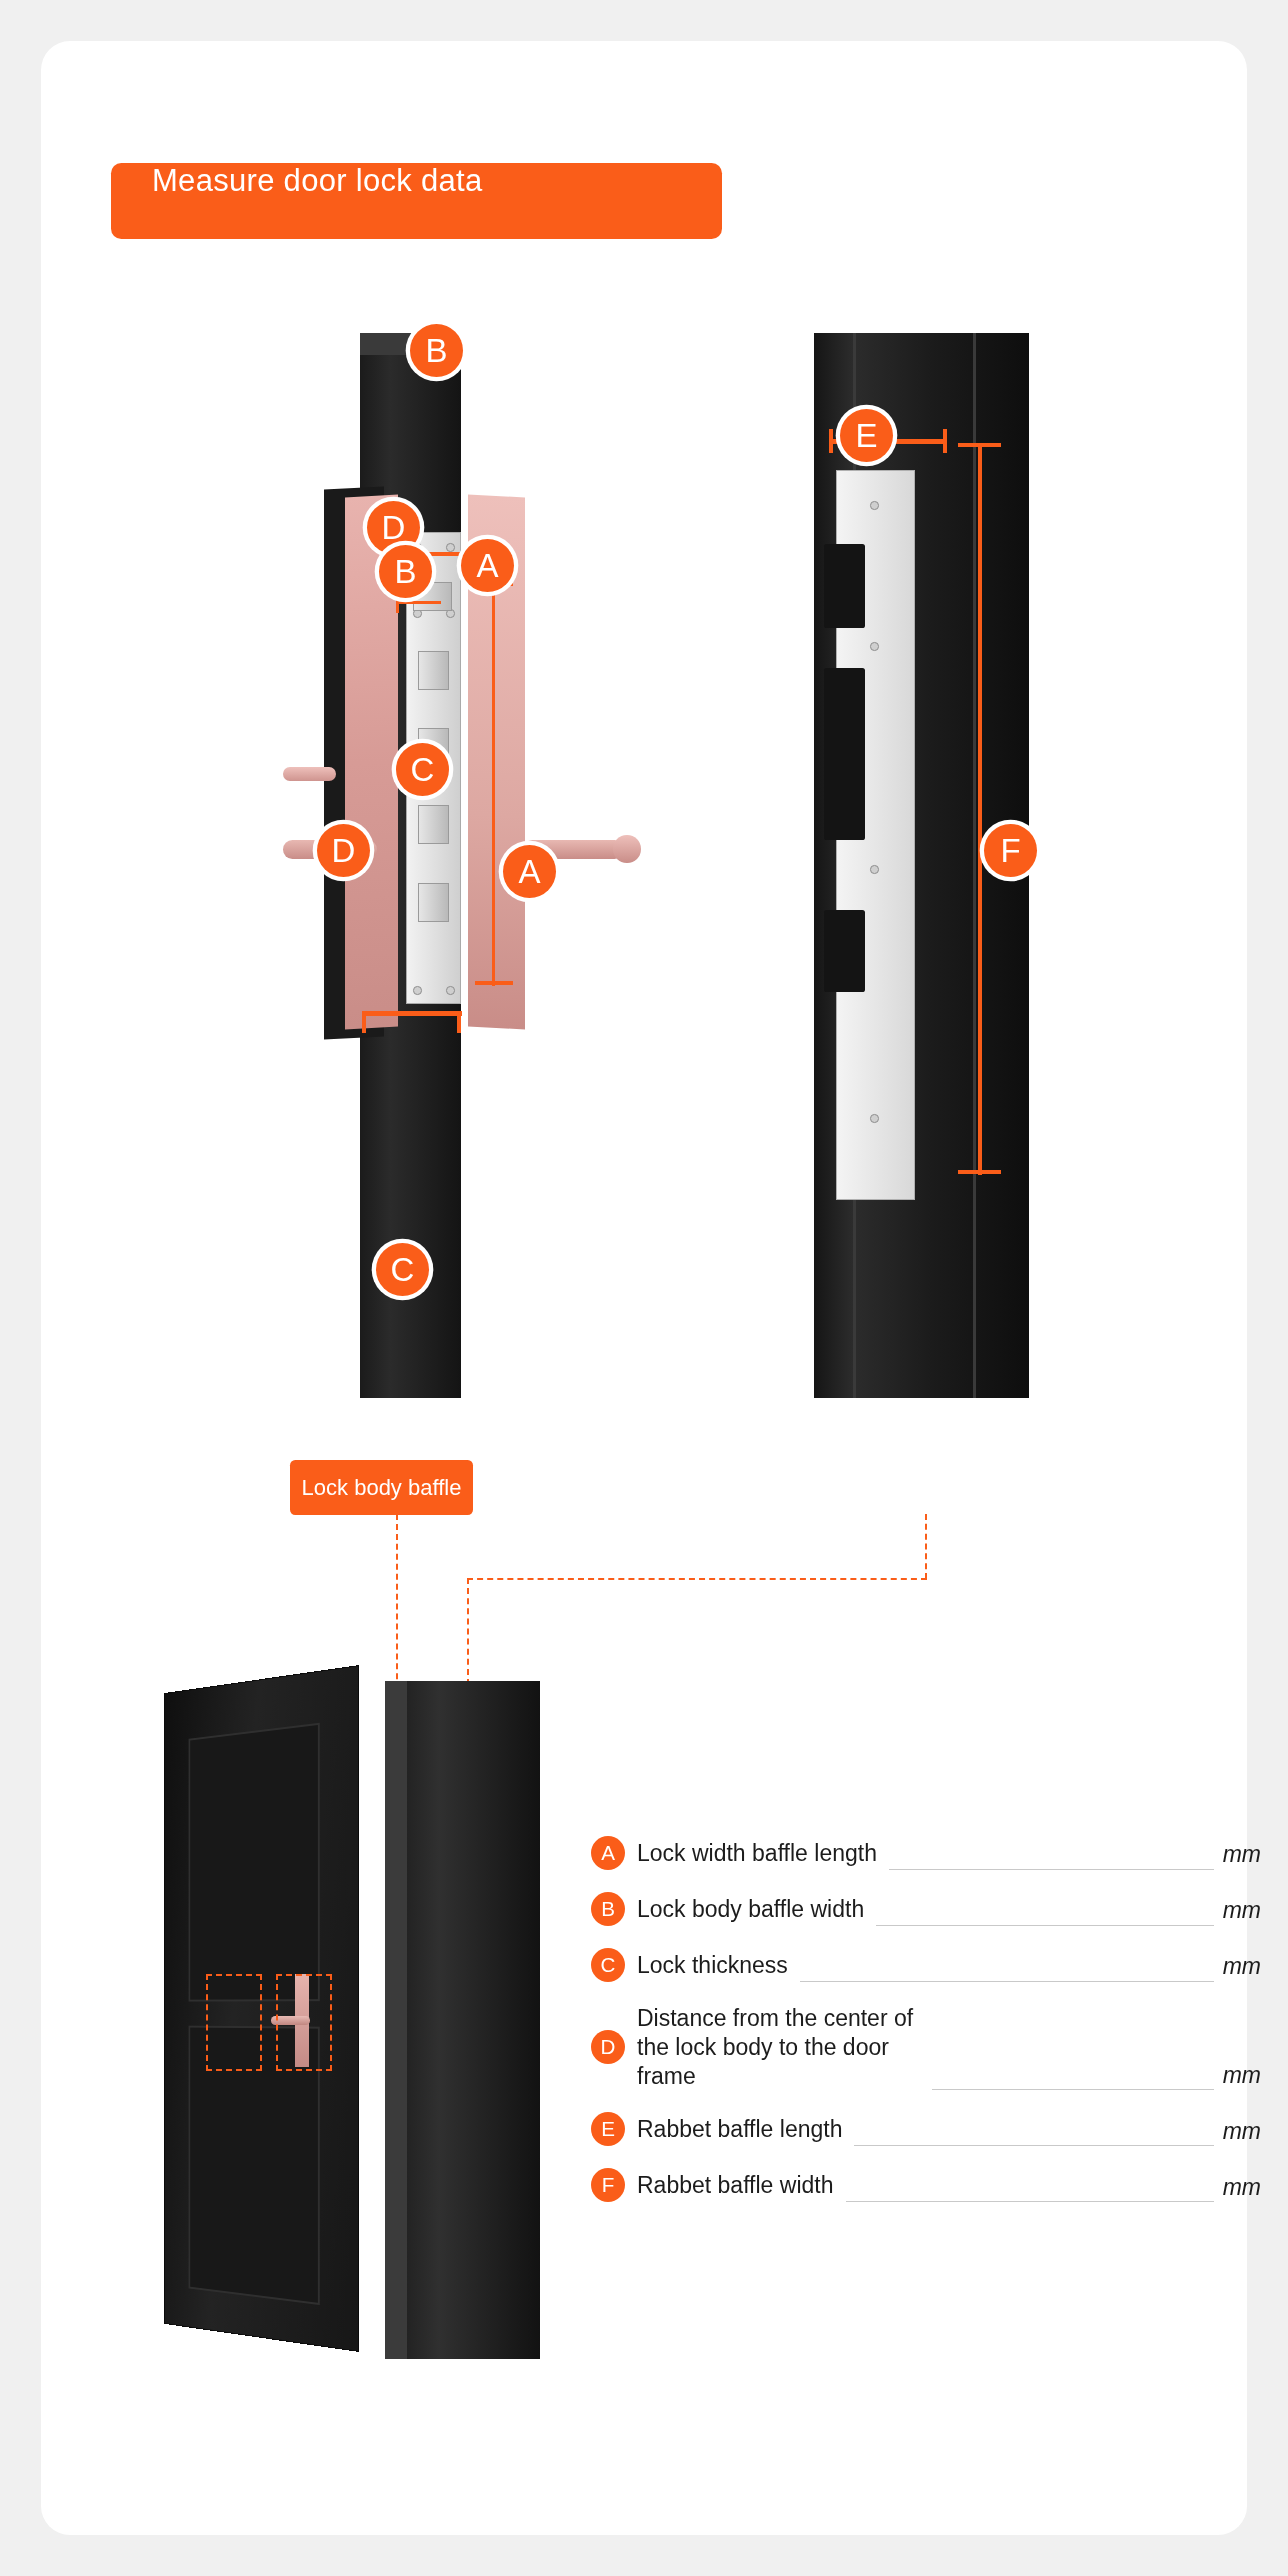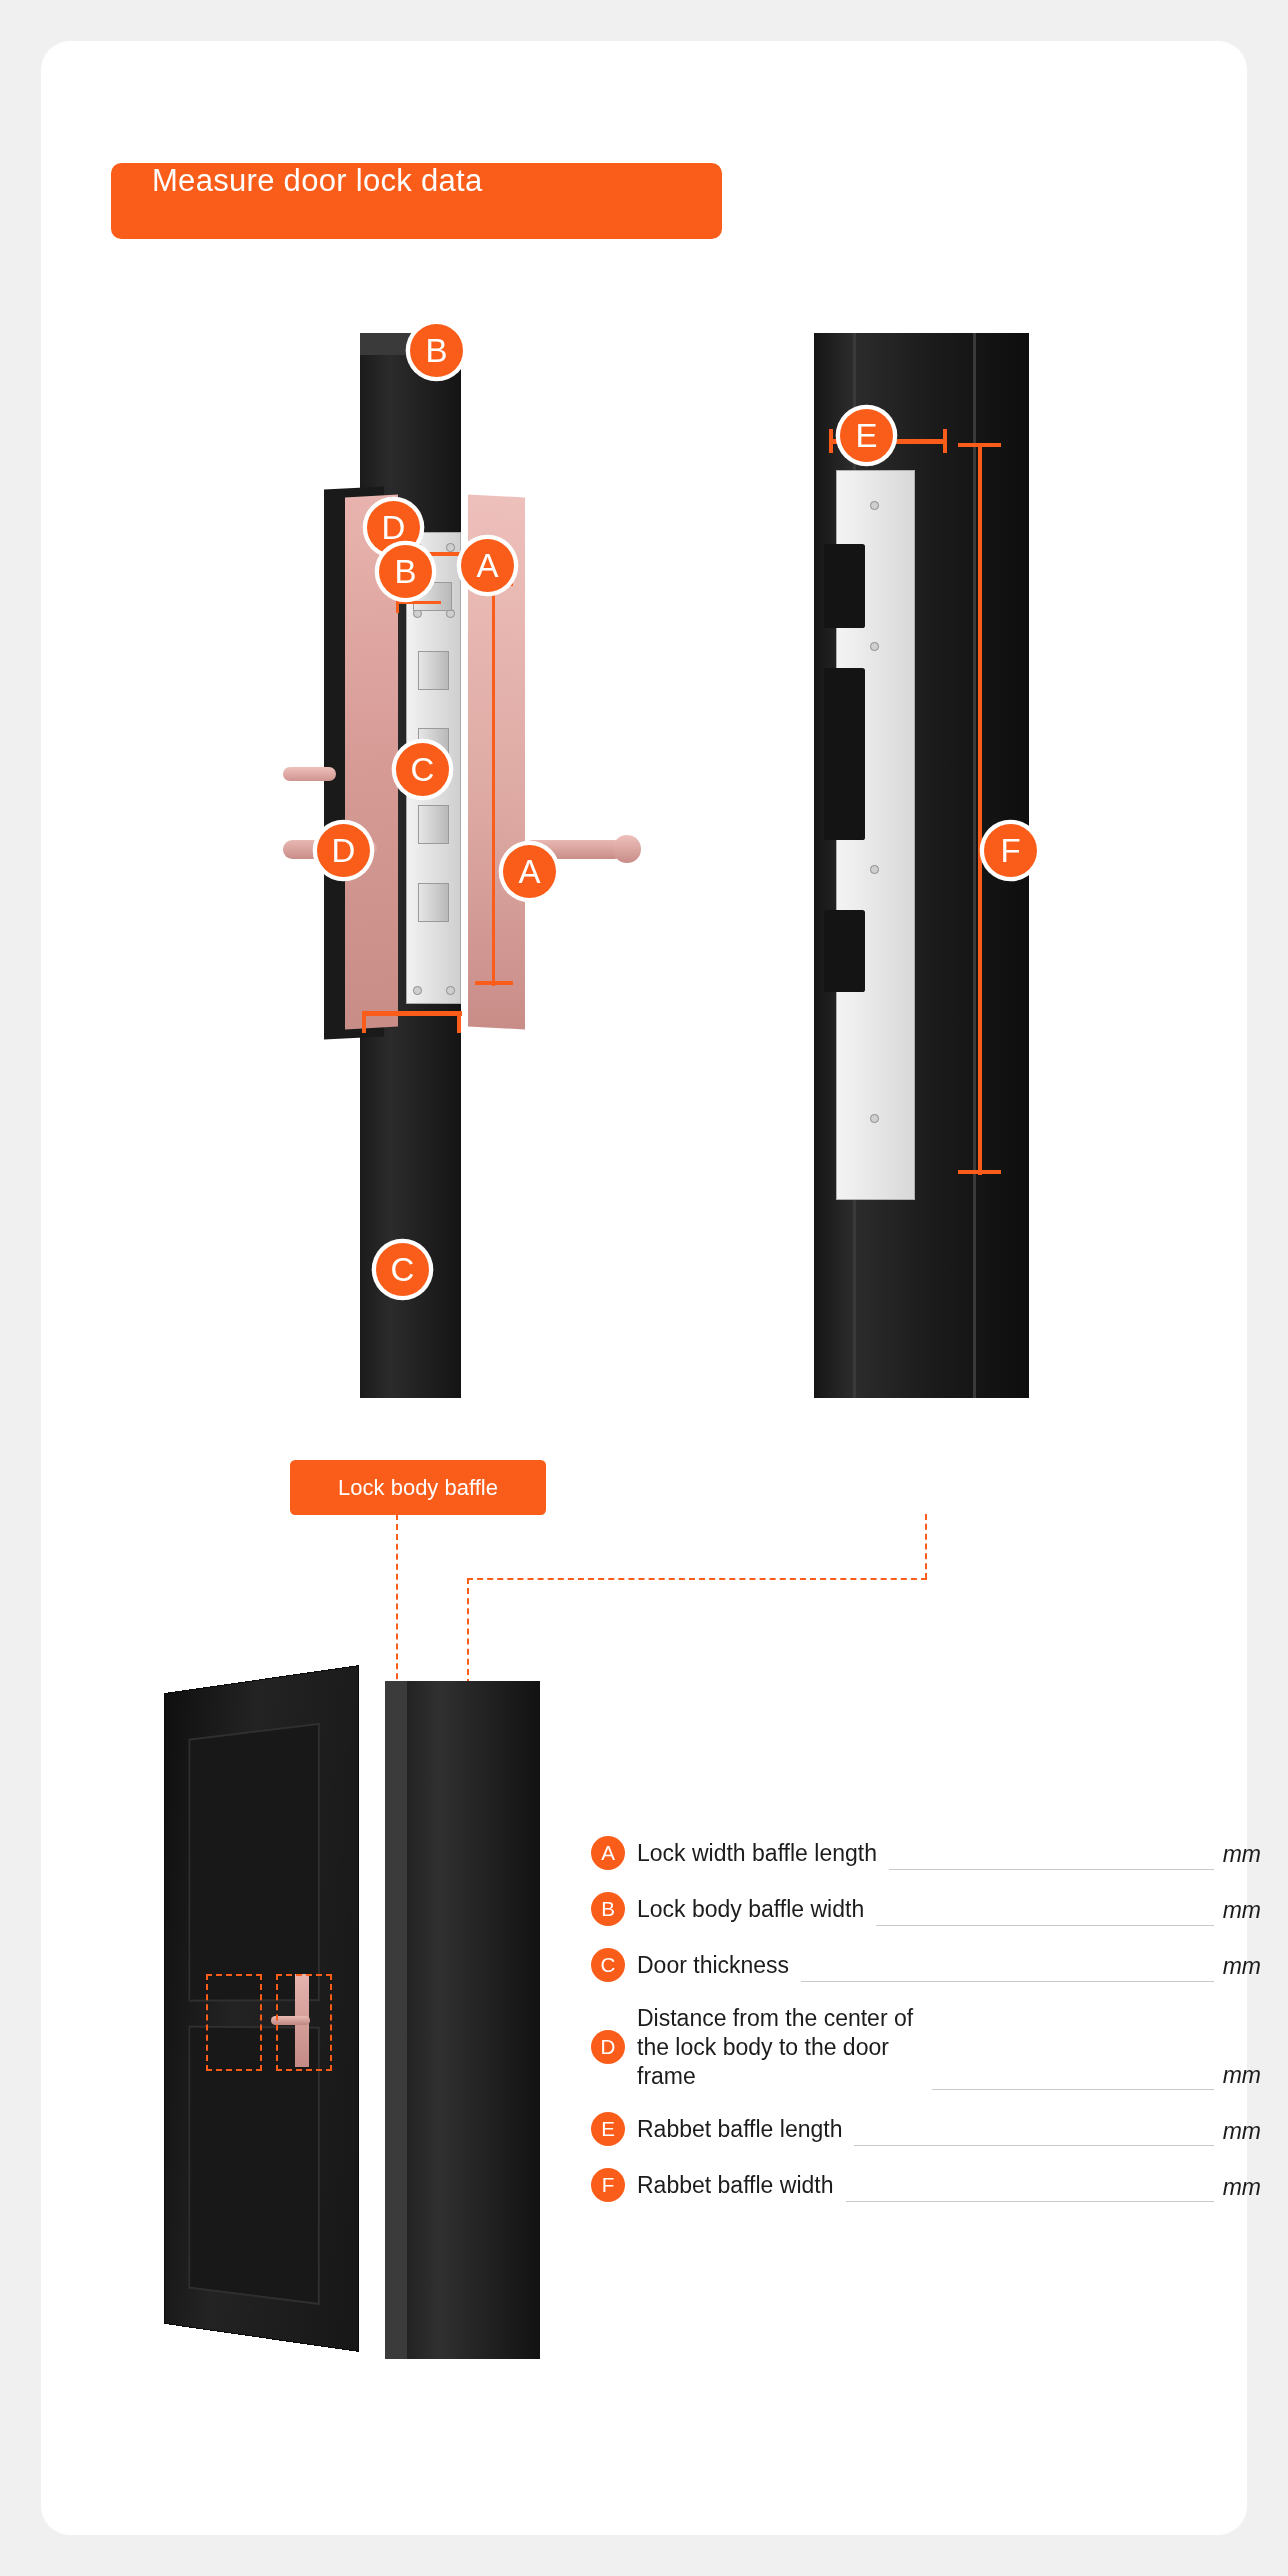--- a/index.html
+++ b/index.html
@@ -330,21 +330,21 @@
       <div class="orangeline" style="left:24px; top:96px; width:4.3px; height:24px;"></div>
       <div class="orangeline" style="left:138px; top:96px; width:4.3px; height:24px;"></div>
 
       <div class="orangeline" style="left:173px; top:110px; width:4.3px; height:732px;"></div>
       <div class="orangeline" style="left:153px; top:110px; width:43px; height:4.3px;"></div>
       <div class="orangeline" style="left:153px; top:837px; width:43px; height:4.3px;"></div>
     </div>
     <div class="badge" style="left:799px; top:368px;">E</div>
     <div class="badge" style="left:943px; top:783px;">F</div>
 
-    <div class="conn-label" style="left:249px; top:1419px; width:256px; height:55px;">
+    <div class="conn-label" style="left:249px; top:1419px; width:183px; height:55px;">
       <span>Lock body baffle</span>
     </div>
 
     <div class="dashline dash-v" style="left:355px; top:1473px; height:464px;"></div>
 
     <div class="dashline dash-v" style="left:884px; top:1473px; height:65px;"></div>
     <div class="dashline dash-h" style="left:426px; top:1537px; width:460px;"></div>
     <div class="dashline dash-v" style="left:426px; top:1537px; height:400px;"></div>
 
     <div class="fig-door">
@@ -372,21 +372,21 @@
 
       <div class="legend-row">
         <div class="badge sm">B</div>
         <div class="legend-text">Lock body baffle width</div>
         <div class="legend-blank"></div>
         <div class="legend-unit">mm</div>
       </div>
 
       <div class="legend-row">
         <div class="badge sm">C</div>
-        <div class="legend-text">Door thickness</div>
+        <div class="legend-text">Lock thickness</div>
         <div class="legend-blank"></div>
         <div class="legend-unit">mm</div>
       </div>
 
       <div class="legend-row">
         <div class="badge sm">D</div>
         <div class="legend-text">Distance from the center of the lock body to the door frame</div>
         <div class="legend-blank"></div>
         <div class="legend-unit">mm</div>
       </div>

